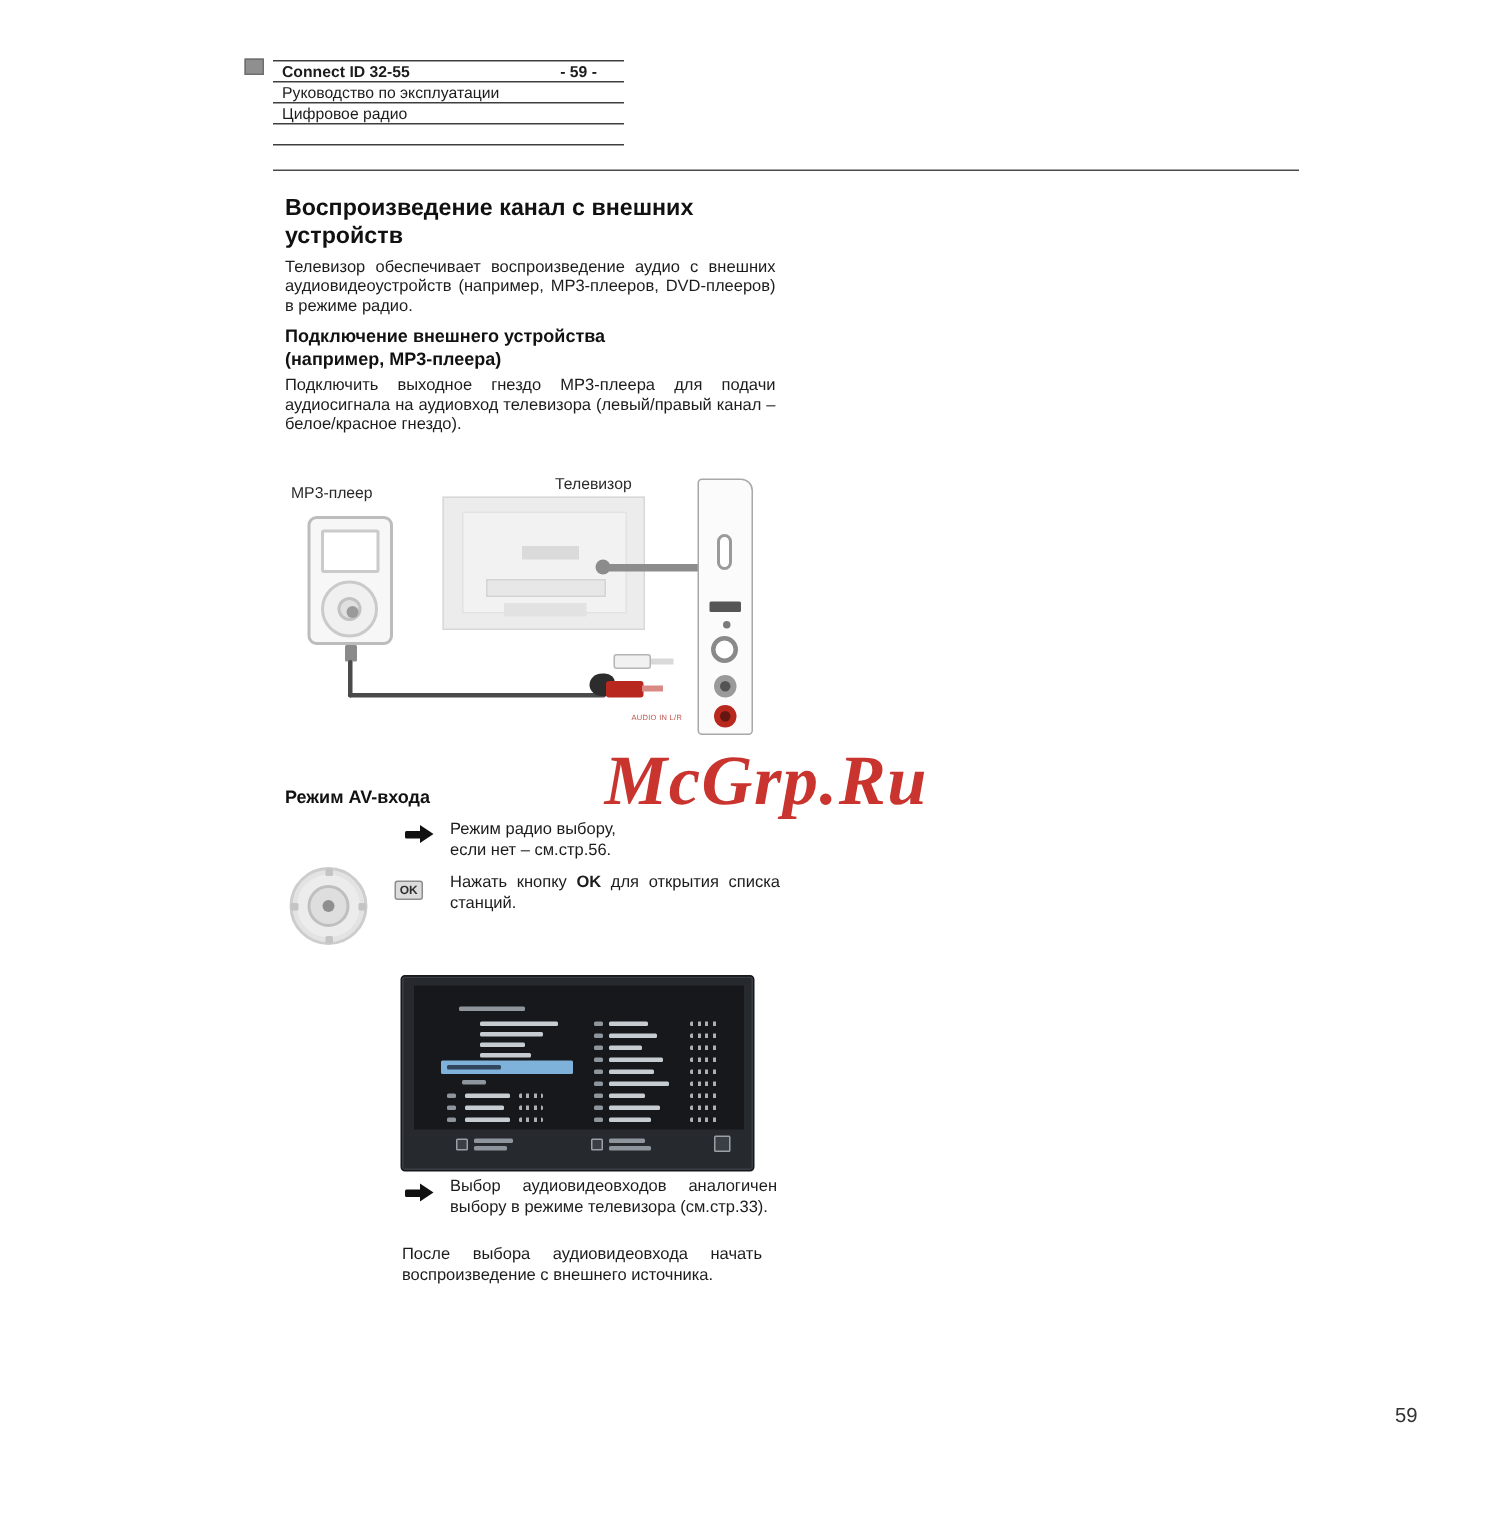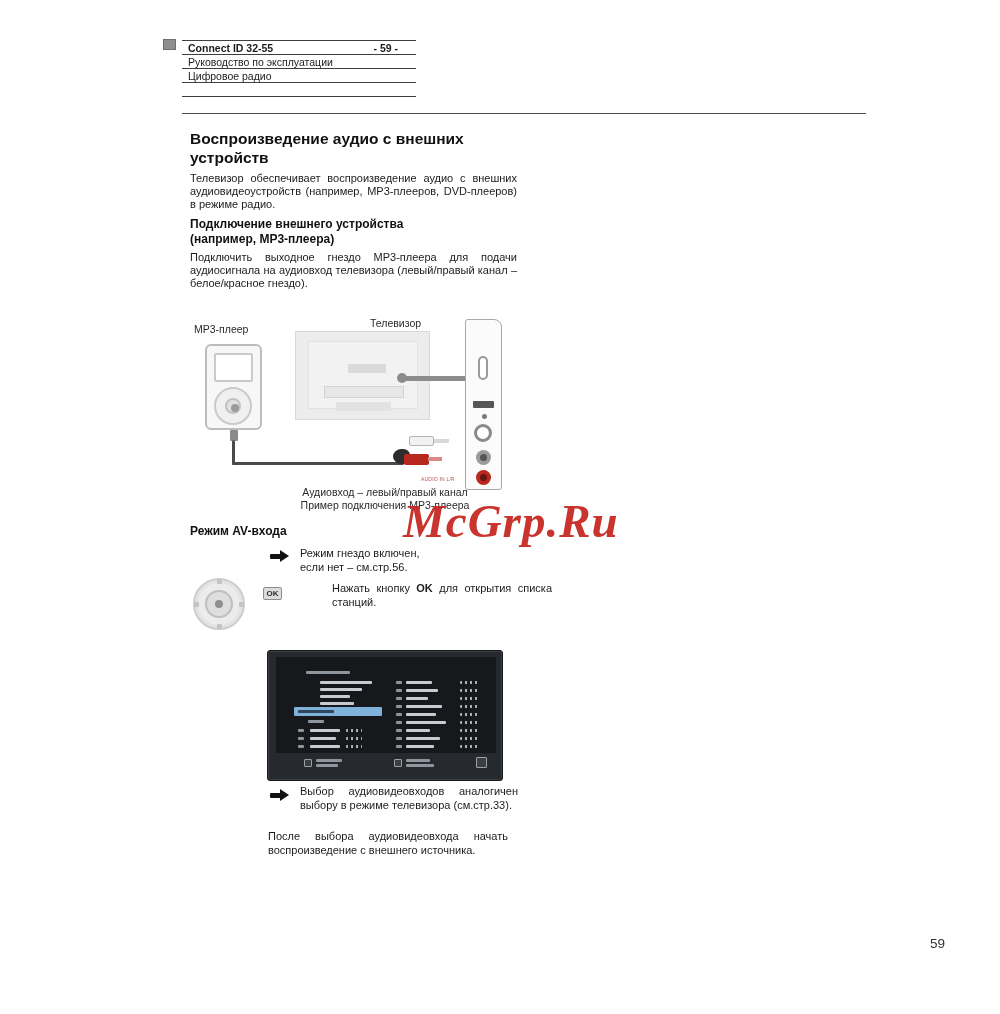--- a/index.html
+++ b/index.html
@@ -18,21 +18,21 @@
   
   .abs { position:absolute; }
   .title { left:190px; top:129px; width:335px; font-size:15.5px; font-weight:bold; line-height:19px; color:#111; }
   .body-txt { font-size:11px; line-height:13px; text-align:justify; }
   .intro { left:190px; top:172px; width:327px; }
   .subhead { left:190px; top:217px; width:335px; font-size:12px; font-weight:bold; line-height:14.5px; color:#111; }
   .para2 { left:190px; top:251px; width:327px; }
   .av-head { left:190px; top:524px; font-size:12px; font-weight:bold; color:#111; }
   .note-txt { font-size:11px; line-height:13.5px; text-align:justify; }
   .note1 { left:300px; top:547px; width:150px; text-align:left; }
-  .step { left:300px; top:582px; width:220px;margin-left:32px; }
+  .step { left:300px; top:582px; width:220px; }
   .listinfo { left:300px; top:610px; width:218px; }
   .note2 { left:300px; top:785px; width:218px; }
   .closing { left:268px; top:830px; width:240px; }
   .captions { left:250px; top:486px; width:270px; text-align:center; font-size:10.5px; line-height:13px; color:#2a2a2a; }
   .page-num { left:930px; top:936px; font-size:13.5px; color:#333; }
 
   .watermark { left:403px; top:474px; font-family:"Liberation Serif", serif; font-style:italic; font-weight:bold;
     font-size:47px; letter-spacing:1px; opacity:.92; z-index:30; }
 
   
@@ -110,21 +110,21 @@
     <div class="hdr-row">
       <span>Руководство по эксплуатации</span>
     </div>
     <div class="hdr-row">
       <span>Цифровое радио</span>
     </div>
     <div class="hdr-row last"></div>
   </div>
   <div class="top-rule"></div>
 
-  <h1 class="abs title">Воспроизведение аудио с внешних устройств</h1>
+  <h1 class="abs title">Воспроизведение канал с внешних устройств</h1>
   <p class="abs body-txt intro">Телевизор обеспечивает воспроизведение аудио с внешних аудиовидеоустройств (например, MP3-плееров, DVD-плееров) в режиме радио.</p>
   <h2 class="abs subhead">
     <span>Подключение внешнего устройства</span><br>
     <span>(например, MP3-плеера)</span>
   </h2>
   <p class="abs body-txt para2">Подключить выходное гнездо MP3-плеера для подачи аудиосигнала на аудиовход телевизора (левый/правый канал – белое/красное гнездо).</p>
 
   <div class="abs diagram">
     <span class="d-label mp3-label">MP3-плеер</span>
     <span class="d-label tv-label">Телевизор</span>
@@ -165,35 +165,31 @@
     <div class="rca-junction"></div>
     <div class="rca-w">
         <div class="tip"></div>
       </div>
     <div class="rca-r" id="rca-red" style="background: rgb(184, 40, 30);">
         <div class="tip"></div>
       </div>
     <span class="jack-label">AUDIO IN L/R</span>
   </div>
 
-  <div class="abs captions">
-    <div>Аудиовход – левый/правый канал</div>
-    <div>Пример подключения MP3-плеера</div>
-  </div>
 
   <div class="abs watermark" id="watermark" style="color: rgb(198, 35, 29); margin-top: 20px;">McGrp.Ru</div>
 
   <h2 class="abs av-head">Режим AV-входа</h2>
 
   <div class="arrow arr1">
       <div class="shaft"></div>
       <div class="head"></div>
     </div>
   <div class="abs note-txt note1">
-    <div>Режим гнездо включен,</div>
+    <div>Режим радио выбору,</div>
     <div>если нет – см.стр.56.</div>
   </div>
 
   <div class="abs dial">
     <div class="tick t1"></div>
       <div class="tick t2"></div>
       <div class="tick t3"></div>
       <div class="tick t4"></div>
     <div class="mid">
         <div class="core"></div>

